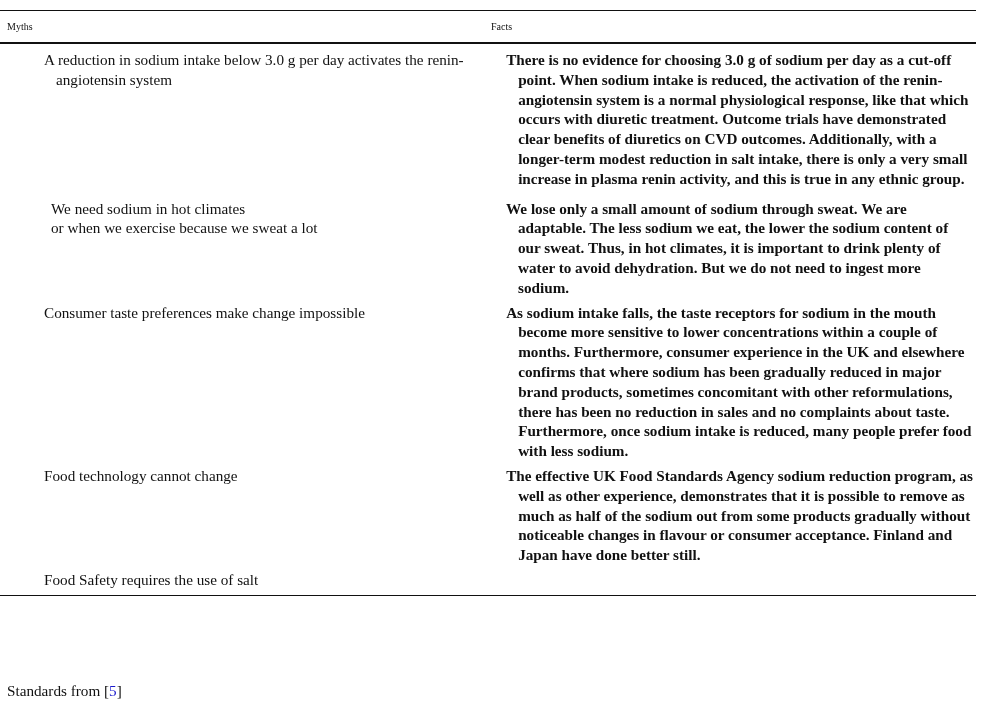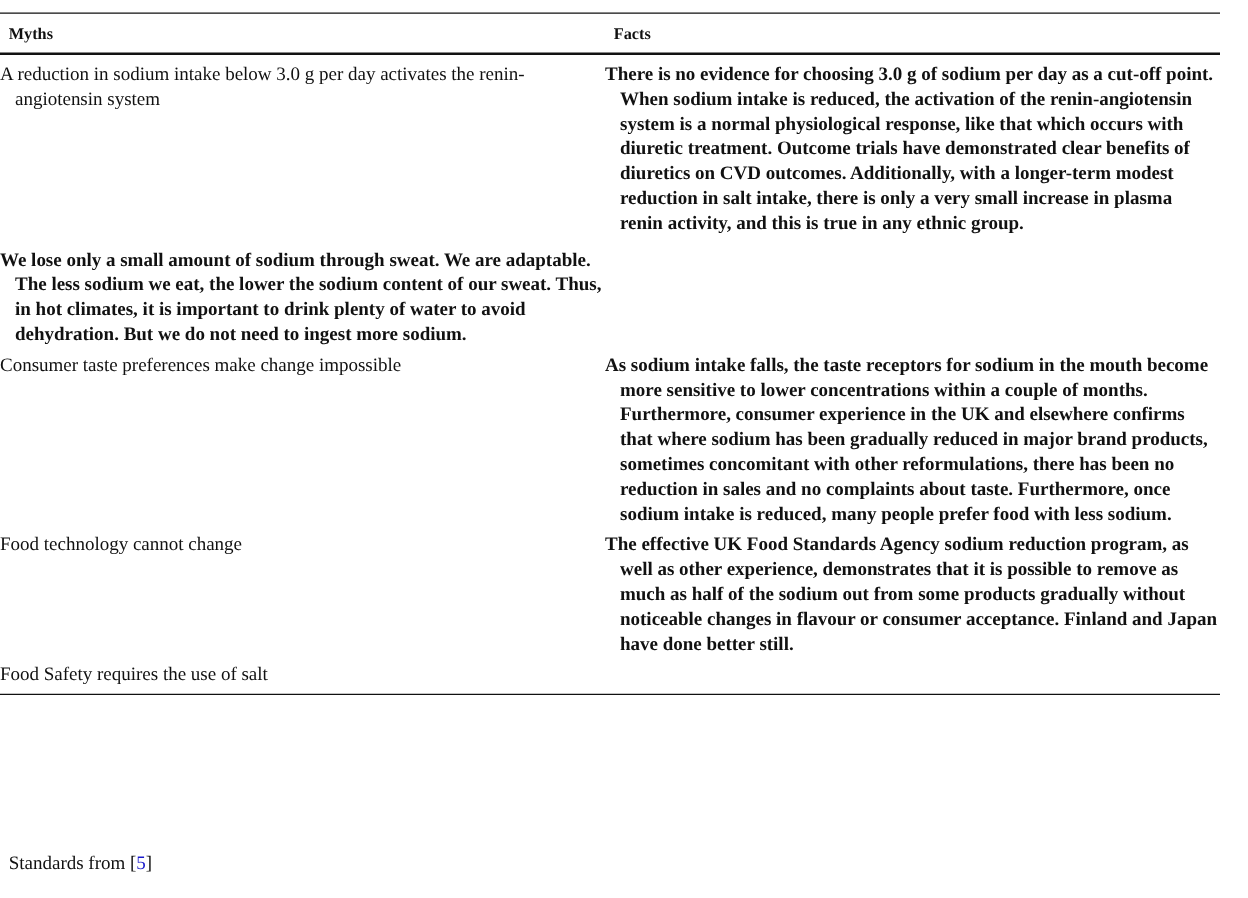--- a/index.html
+++ b/index.html
@@ -49,26 +49,27 @@
       box-sizing: border-box;
     }
     .col-fact {
       width: 492px;
       box-sizing: border-box;
       padding-left: 7px;
       padding-right: 2px;
       font-weight: bold;
     }
     .header-cell {
-      font-weight: bold;
-      font-size: 13px;
+      font-weight: normal;
+      font-size: 10px;
     }
     .body {
       padding-top: 6px;
       padding-bottom: 5px;
+      margin-left: 44px;
     }
     .row {
       display: flex;
       margin-bottom: 5px;
     }
     .row:last-child { margin-bottom: 0; align-items: flex-end; }
     .hang {
       padding-left: 12px;
       text-indent: -12px;
     }
@@ -99,20 +100,22 @@
   <div class="rule-header"></div>
 
   <div class="body">
     <div class="row">
       <div class="col-myth hang">A reduction in sodium intake below 3.0 g per day activates the renin-angiotensin system</div>
       <div class="col-fact hang">There is no evidence for choosing 3.0 g of sodium per day as a cut-off point. When sodium intake is reduced, the activation of the renin-angiotensin system is a normal physiological response, like that which occurs with diuretic treatment. Outcome trials have demonstrated clear benefits of diuretics on CVD outcomes. Additionally, with a longer-term modest reduction in salt intake, there is only a very small increase in plasma renin activity, and this is true in any ethnic group.</div>
     </div>
     <div class="row">
     </div>
     <div class="row">
+      <div class="col-myth plain">We need sodium in hot climates
+or when we exercise because we sweat a lot</div>
       <div class="col-fact hang">We lose only a small amount of sodium through sweat. We are adaptable. The less sodium we eat, the lower the sodium content of our sweat. Thus, in hot climates, it is important to drink plenty of water to avoid dehydration. But we do not need to ingest more sodium.</div>
     </div>
     <div class="row">
       <div class="col-myth hang">Consumer taste preferences make change impossible</div>
       <div class="col-fact hang">As sodium intake falls, the taste receptors for sodium in the mouth become more sensitive to lower concentrations within a couple of months. Furthermore, consumer experience in the UK and elsewhere confirms that where sodium has been gradually reduced in major brand products, sometimes concomitant with other reformulations, there has been no reduction in sales and no complaints about taste. Furthermore, once sodium intake is reduced, many people prefer food with less sodium.</div>
     </div>
     <div class="row">
       <div class="col-myth hang">Food technology cannot change</div>
       <div class="col-fact hang">The effective UK Food Standards Agency sodium reduction program, as well as other experience, demonstrates that it is possible to remove as much as half of the sodium out from some products gradually without noticeable changes in flavour or consumer acceptance. Finland and Japan have done better still.</div>
     </div>

